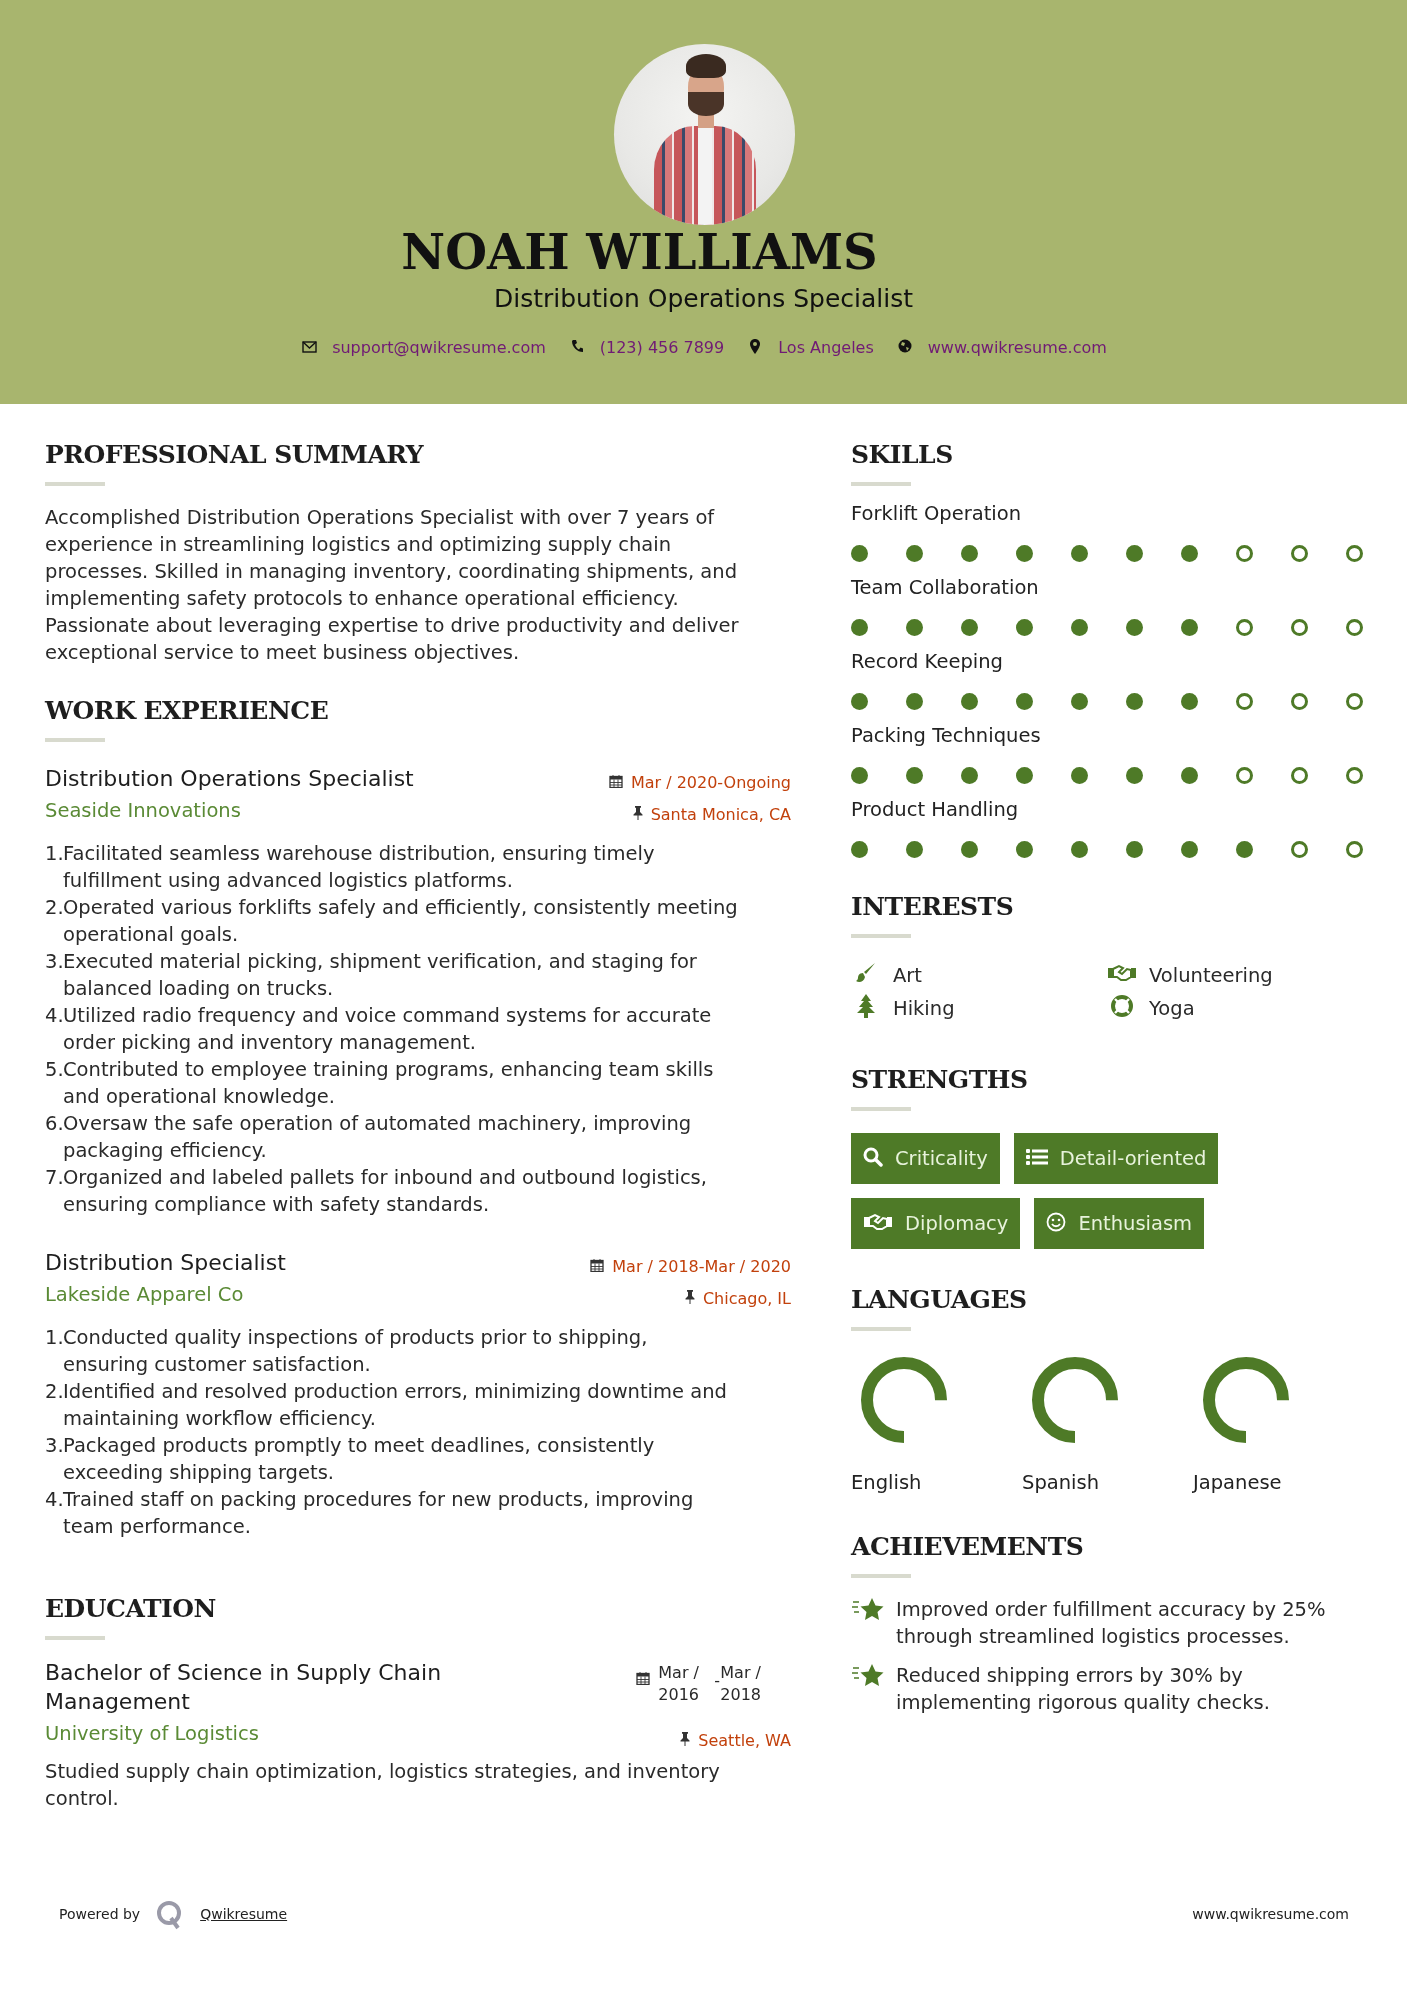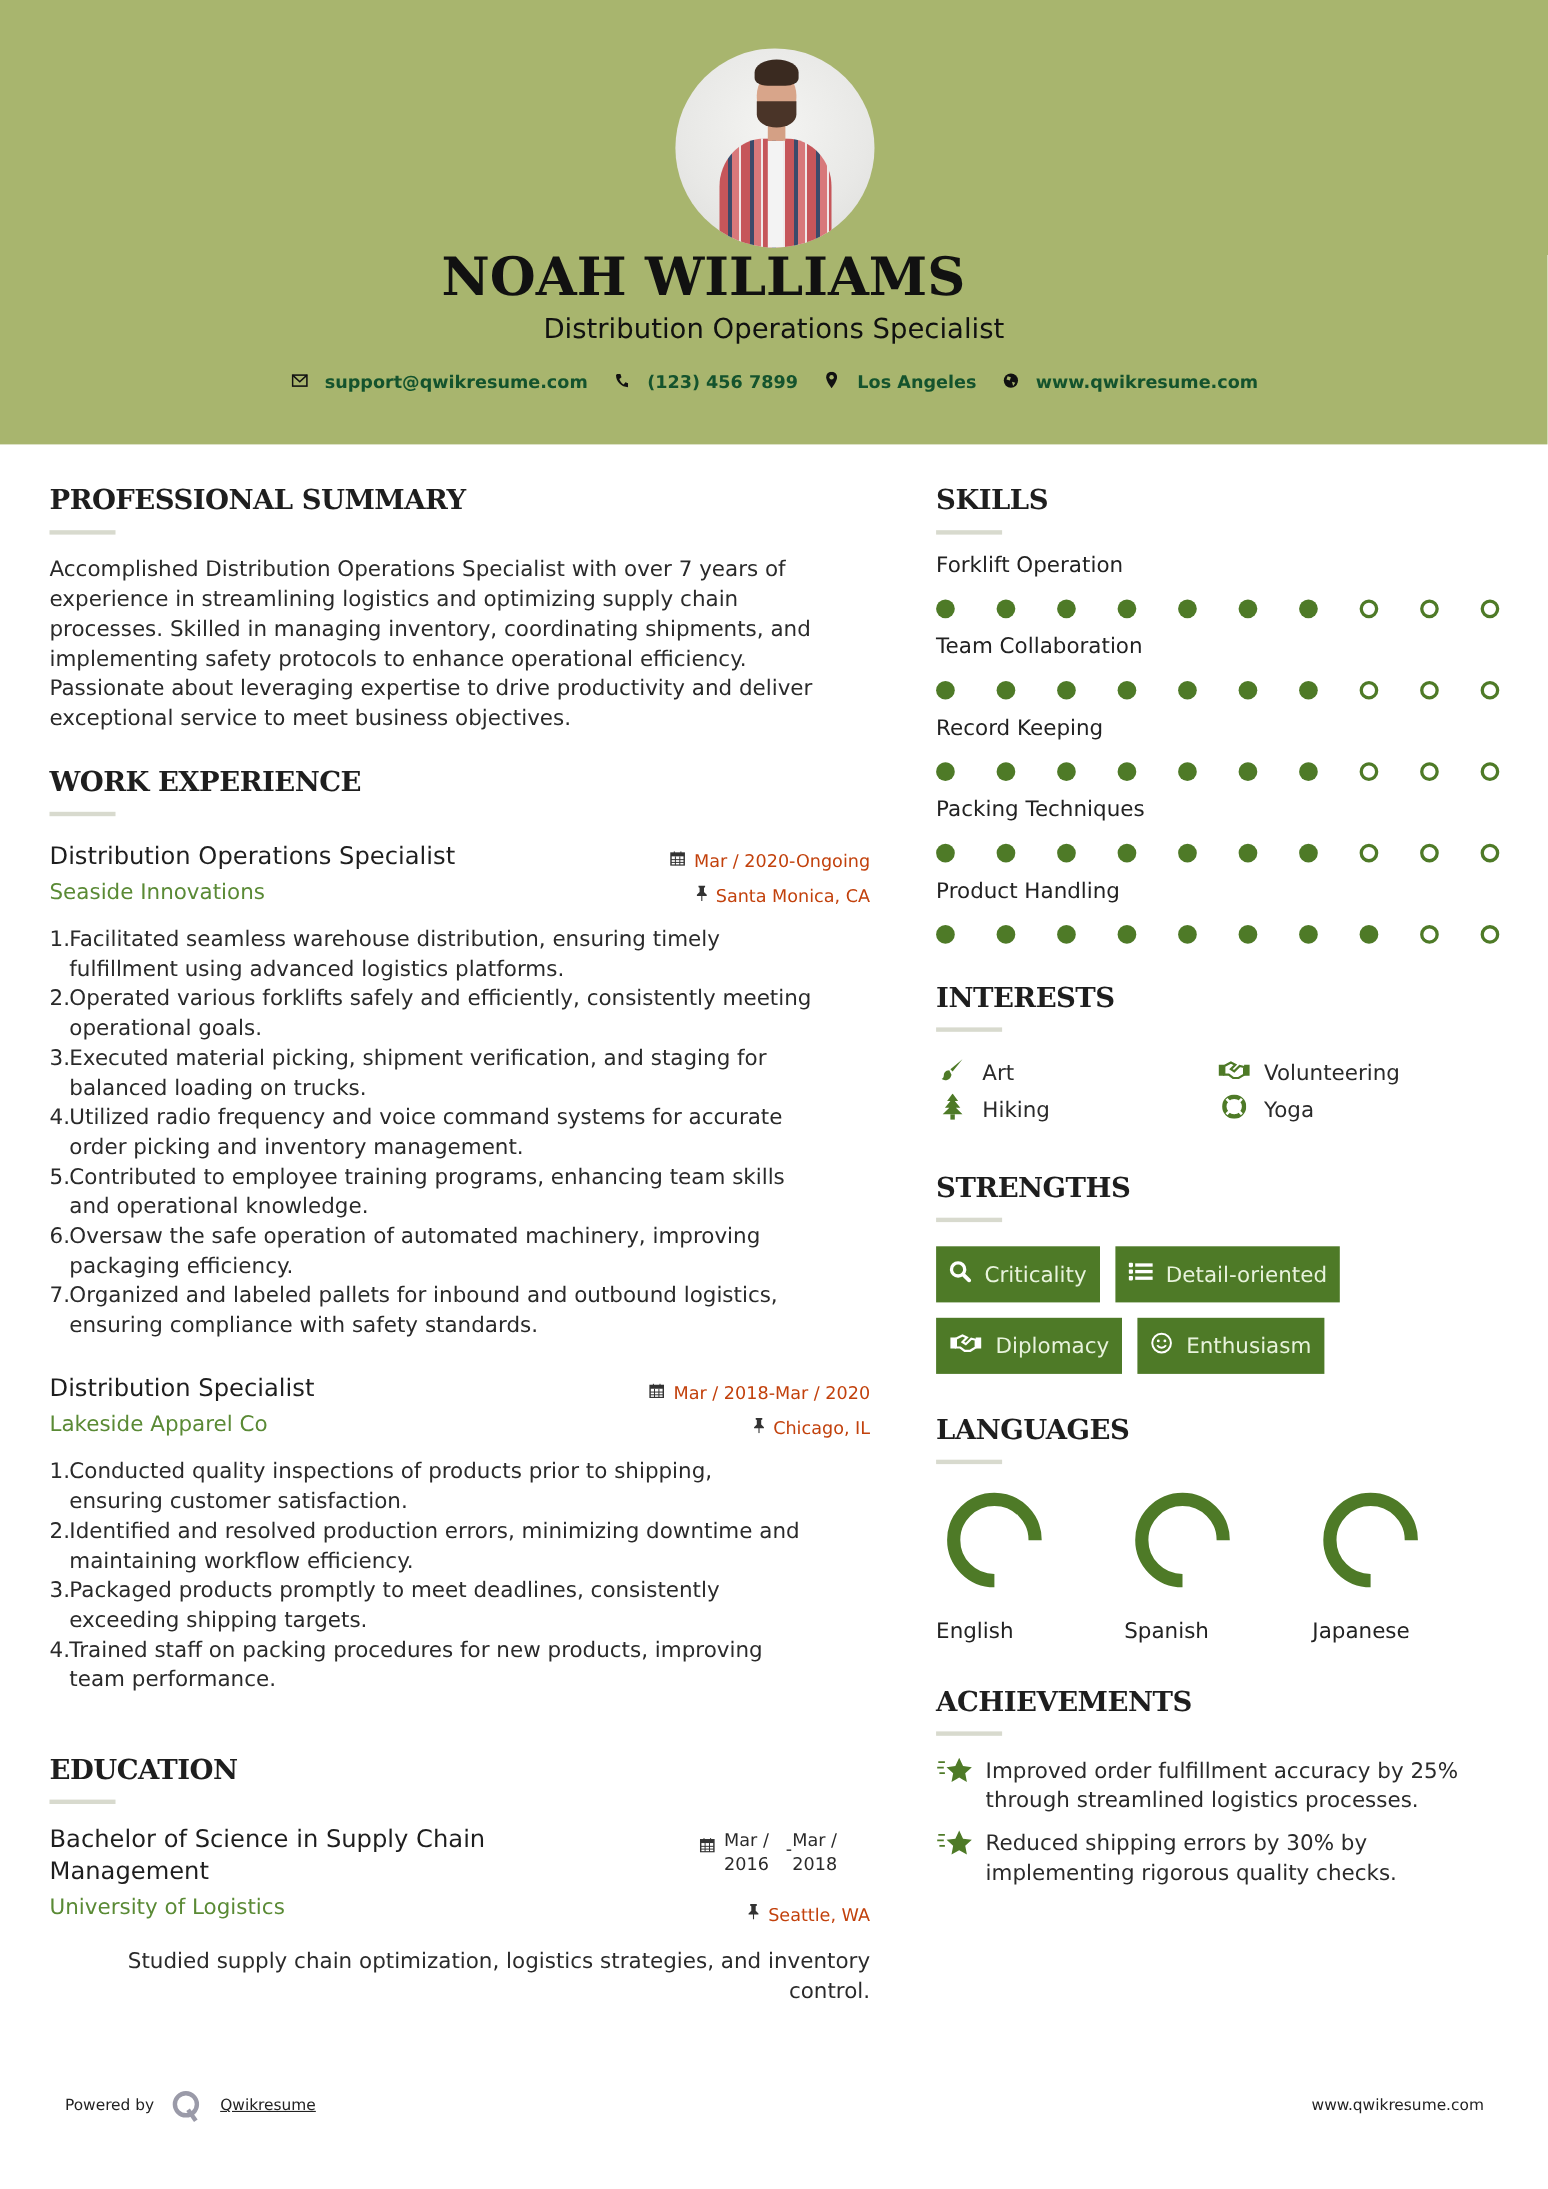--- a/index.html
+++ b/index.html
@@ -14,21 +14,21 @@
   .photo .beard { position:absolute; left:74px; top:48px; width:36px; height:24px; background:#4a3428; border-radius:0 0 50% 50%; }
   .photo .neck { position:absolute; left:84px; top:70px; width:16px; height:14px; background:#d4a085; }
   .photo .shirt { position:absolute; left:40px; top:82px; width:102px; height:110px; border-radius:40% 40% 0 0;
                   background: repeating-linear-gradient(90deg, #c6565a 0 8px, #3b4a6a 8px 11px, #d8787a 11px 18px, #f0e8e8 18px 20px),
                               #c6565a; }
   .photo .tee { position:absolute; left:84px; top:84px; width:14px; height:100px; background:#f3f3f3; }
 
   .name { position: absolute; left: 0; top: 224px; width: 1279px; text-align: center;
           font-family: "DejaVu Serif", "Liberation Serif", serif; font-weight: bold; font-size: 48px; color: #111; letter-spacing: 0px; }
   .title { position: absolute; left: 0; top: 284px; width: 1407px; text-align: center; font-size: 25px; color: #111; }
-  .contacts { position: absolute; left: 0; top: 338px; width: 1407px; display: flex; justify-content: center; align-items: center; gap: 0; font-size: 16px; color: #14532d; font-weight: bold; }
+  .contacts { position: absolute; left: 0; top: 338px; width: 1407px; display: flex; justify-content: center; align-items: center; gap: 0; font-size: 16px; color: #701a75; }
   .contact { display: flex; align-items: center; margin: 0 11px; }
   .contact .ci { display: inline-block; width: 18px; text-align: center; margin-right: 14px; font-size: 14px; }
 
   .col-left { position: absolute; left: 45px; top: 440px; width: 746px; }
   .col-right { position: absolute; left: 851px; top: 440px; width: 520px; }
 
   .sec-title { font-family: "DejaVu Serif", "Liberation Serif", serif; font-weight: bold; font-size: 25px; color: #1e1e1e; letter-spacing: -0.5px; }
   .sec-rule { width: 60px; height: 4px; background: #d8dace; margin-top: 13px; }
 
   .summary { margin-top: 18px; font-size: 19.5px; line-height: 27px; color: #2a2a2a; }
@@ -308,21 +308,21 @@
       <div class="job-meta" style="top:72px;">
         <div class="row">
             <span class="meta-icon">
           <svg width="10" height="14" viewBox="0 0 10 14">
                 <path d="M2 0h6v1.5L7 2v4l2.5 2.5V9.5h-4V14h-1V9.5h-4V8.5L3 6V2L2 1.5Z" fill="#333"></path>
               </svg>
         </span>
             <span>Seattle, WA</span>
           </div>
       </div>
-      <div class="summary" style="margin-top:24px;text-align:right;">
+      <div class="summary" style="margin-top:13px;">
         <div>Studied supply chain optimization, logistics strategies, and inventory</div>
         <div>control.</div>
       </div>
     </div>
   </section>
 </div>
 
 <div class="col-right">
 
   <section>

